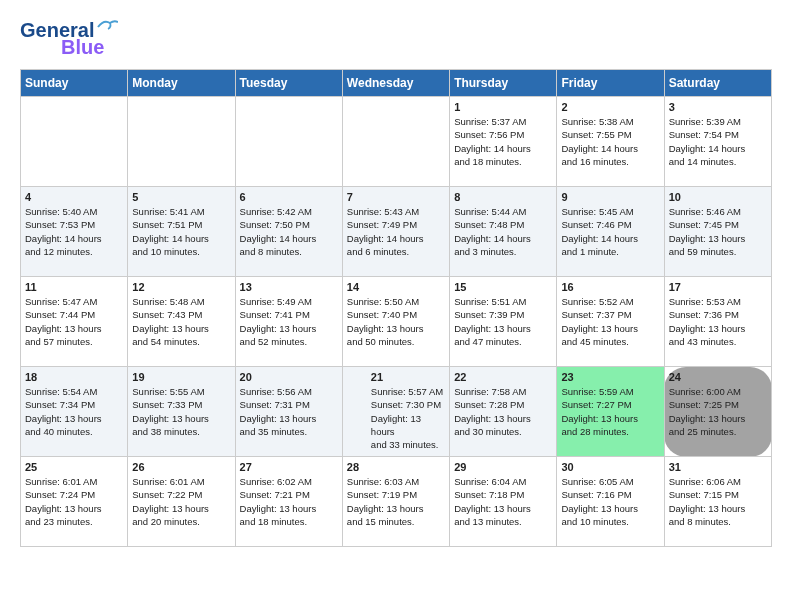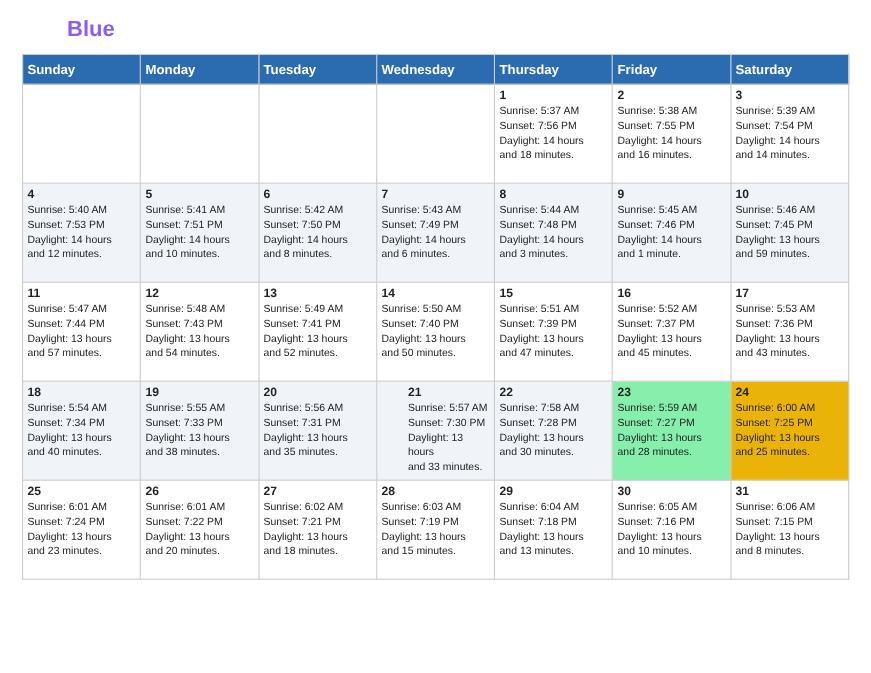--- a/index.html
+++ b/index.html
@@ -75,20 +75,29 @@
     }
     .empty-cell {
       background: #fff !important;
     }
   </style>
 </head>
 <body>
 
 <div class="header">
   <div class="logo">
+    <div style="display:flex;align-items:center;">
+      <div style="font-size:20px;font-weight:bold;line-height:1;">
+        <span style="color:#1a4a8a;">General</span>
+      </div>
+      <svg width="22" height="16" viewBox="0 0 22 16" style="margin-left:2px;margin-top:-6px;">
+        <path d="M2,8 Q8,0 14,4 Q18,1 22,3" stroke="#4a9fd4" stroke-width="2" fill="none"></path>
+        <path d="M14,4 Q16,8 12,10" stroke="#4a9fd4" stroke-width="1.5" fill="#4a9fd4" fill-opacity="0.5"></path>
+      </svg>
+    </div>
     <div style="font-size:20px;font-weight:bold;color:#8b5cf6;margin-top:-4px;margin-left:41px;">Blue</div>
   </div>
   <div class="title-block">
     <div class="month-title"></div>
     <div class="location-title"></div>
   </div>
 </div>
 
 <table>
   <thead>
@@ -268,21 +277,21 @@
 Daylight: 13 hours
 and 30 minutes.</div>
         </td>
         <td style="background: #86efac;">
           <div class="day-num">23</div>
           <div class="day-info" style="white-space: pre-line;">Sunrise: 5:59 AM
 Sunset: 7:27 PM
 Daylight: 13 hours
 and 28 minutes.</div>
         </td>
-        <td style="background: #eab308;">
+        <td style="background: #a3a3a3; border-radius: 22px;">
           <div class="day-num">24</div>
           <div class="day-info" style="white-space: pre-line;">Sunrise: 6:00 AM
 Sunset: 7:25 PM
 Daylight: 13 hours
 and 25 minutes.</div>
         </td>
       </tr>
       <tr>
         <td>
           <div class="day-num">25</div>

